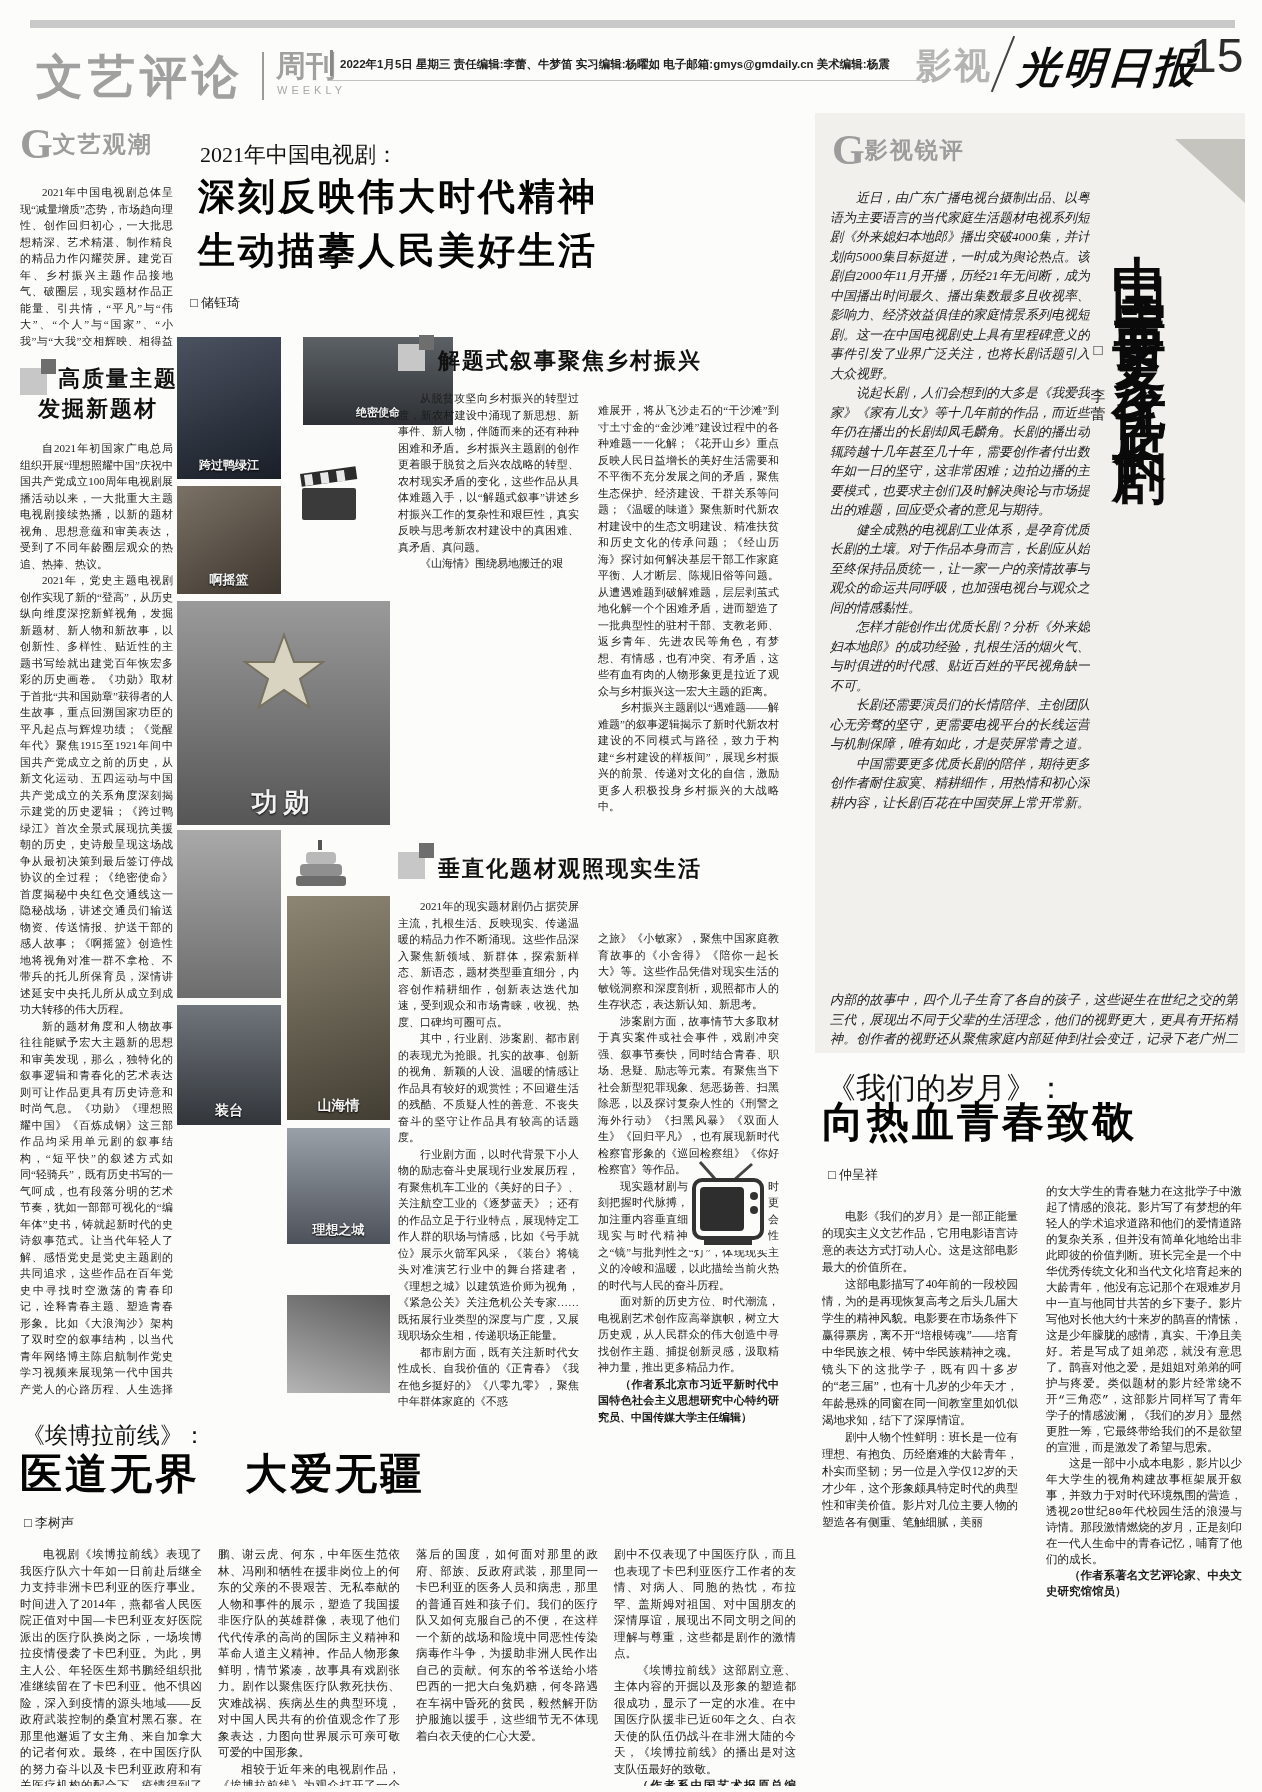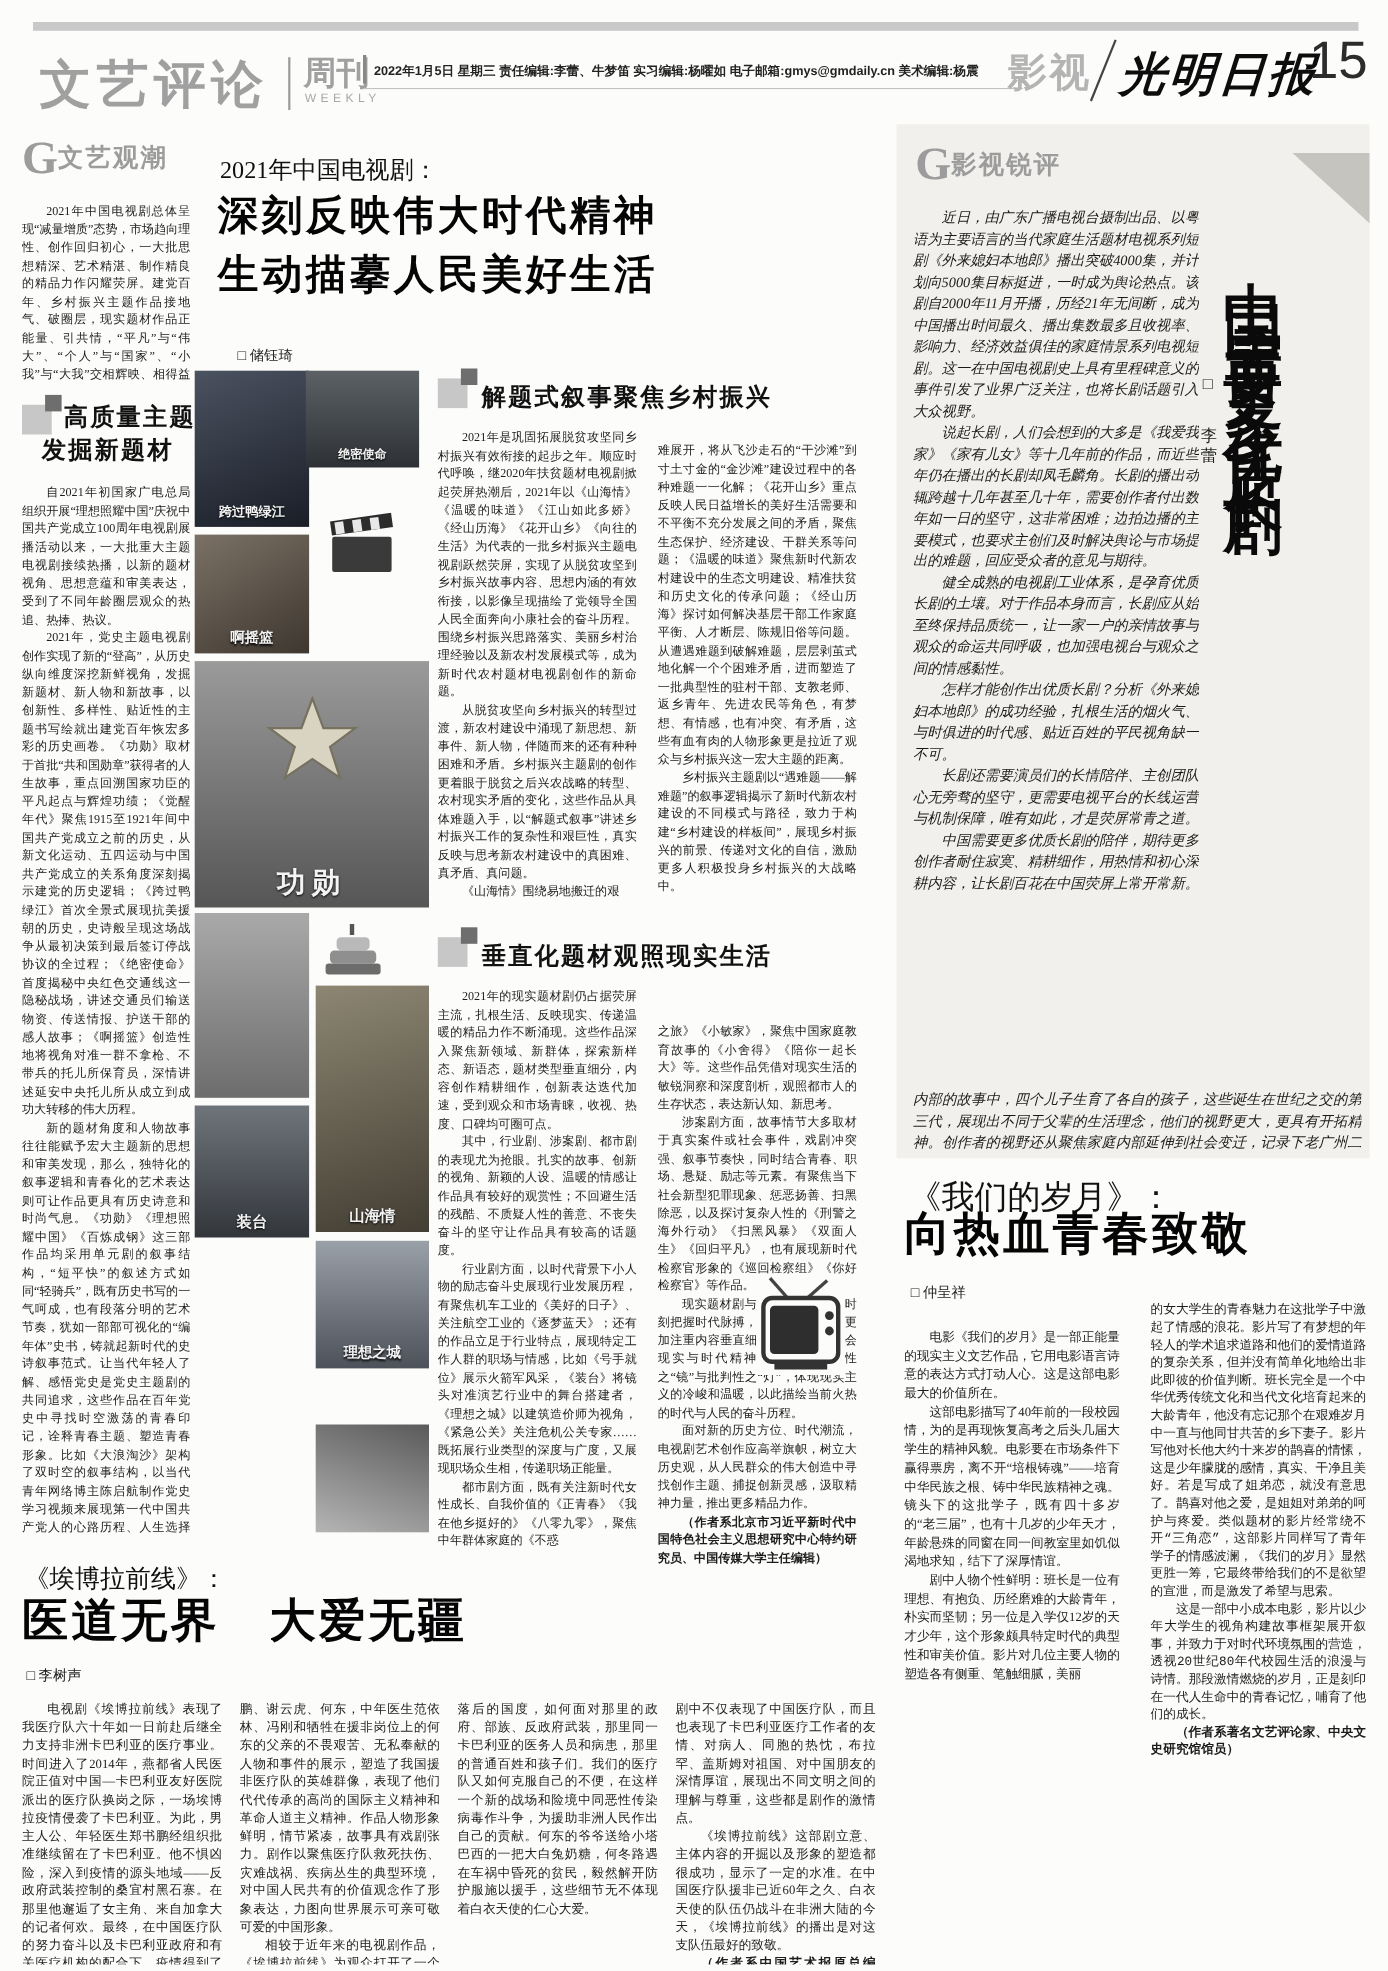--- a/index.html
+++ b/index.html
@@ -79,26 +79,26 @@
   <div class="col" style="left:20px;top:440px;width:153px;height:958px;">
     <p>自2021年初国家广电总局组织开展“理想照耀中国”庆祝中国共产党成立100周年电视剧展播活动以来，一大批重大主题电视剧接续热播，以新的题材视角、思想意蕴和审美表达，受到了不同年龄圈层观众的热追、热捧、热议。</p>
     <p>2021年，党史主题电视剧创作实现了新的“登高”，从历史纵向维度深挖新鲜视角，发掘新题材、新人物和新故事，以创新性、多样性、贴近性的主题书写绘就出建党百年恢宏多彩的历史画卷。《功勋》取材于首批“共和国勋章”获得者的人生故事，重点回溯国家功臣的平凡起点与辉煌功绩；《觉醒年代》聚焦1915至1921年间中国共产党成立之前的历史，从新文化运动、五四运动与中国共产党成立的关系角度深刻揭示建党的历史逻辑；《跨过鸭绿江》首次全景式展现抗美援朝的历史，史诗般呈现这场战争从最初决策到最后签订停战协议的全过程；《绝密使命》首度揭秘中央红色交通线这一隐秘战场，讲述交通员们输送物资、传送情报、护送干部的感人故事；《啊摇篮》创造性地将视角对准一群不拿枪、不带兵的托儿所保育员，深情讲述延安中央托儿所从成立到成功大转移的伟大历程。</p>
     <p>新的题材角度和人物故事往往能赋予宏大主题新的思想和审美发现，那么，独特化的叙事逻辑和青春化的艺术表达则可让作品更具有历史诗意和时尚气息。《功勋》《理想照耀中国》《百炼成钢》这三部作品均采用单元剧的叙事结构，“短平快”的叙述方式如同“轻骑兵”，既有历史书写的一气呵成，也有段落分明的艺术节奏，犹如一部部可视化的“编年体”史书，铸就起新时代的史诗叙事范式。让当代年轻人了解、感悟党史是党史主题剧的共同追求，这些作品在百年党史中寻找时空激荡的青春印记，诠释青春主题、塑造青春形象。比如《大浪淘沙》架构了双时空的叙事结构，以当代青年网络博主陈启航制作党史学习视频来展现第一代中国共产党人的心路历程、人生选择和命运走向，实现了当代青年与革命年代青年的“对望”。还有，《光荣与梦想》《中流击水》等剧中的党史人物都颇具青春气质，通过其生活与情感的细腻描摹，让历史人物回归“平凡”。“历史青春”映照着“当代青春”，极大增强了年轻观众的认知共振和情感共鸣。</p>
 
   </div>
 
   <div class="kicker" style="left:200px;top:140px;">2021年中国电视剧：</div>
   <div class="bighead" style="left:198px;top:172px;">深刻反映伟大时代精神</div>
   <div class="bighead" style="left:198px;top:226px;">生动描摹人民美好生活</div>
-  <div class="byline" style="left:216px;top:294px;margin-top:20px;">□ 储钰琦</div>
+  <div class="byline" style="left:190px;top:294px;">□ 储钰琦</div>
 
   <div class="poster" style="left:177px;top:337px;width:104px;height:142px;background:linear-gradient(160deg,#4b5260,#191e27);">
     <div class="pt" style="font-size:12px;">跨过鸭绿江</div>
   </div>
-  <div class="poster" style="left:278px;top:337px;width:103px;height:88px;background:linear-gradient(#5c6166,#2d3135);">
+  <div class="poster" style="left:303px;top:337px;width:103px;height:88px;background:linear-gradient(#5c6166,#2d3135);padding-left:47px;">
     <div class="pt" style="font-size:11px;">绝密使命</div>
   </div>
   <div class="abs" style="left:298px;top:466px;">
     <svg width="62" height="58" viewBox="0 0 62 58">
       <rect x="4" y="22" width="54" height="32" fill="#3a3a3a" rx="2"></rect>
       <rect x="2" y="8" width="56" height="13" fill="#2c2c2c" transform="rotate(-8 2 8)"></rect>
       <rect x="6" y="9" width="8" height="11" fill="#e8e8e8" transform="rotate(-8 6 9)"></rect>
       <rect x="22" y="7" width="8" height="11" fill="#e8e8e8" transform="rotate(-8 22 7)"></rect>
       <rect x="38" y="5" width="8" height="11" fill="#e8e8e8" transform="rotate(-8 38 5)"></rect>
     </svg>
@@ -130,21 +130,20 @@
     <div class="pt" style="font-size:14px;">装台</div>
   </div>
   <div class="poster" style="left:287px;top:1128px;width:103px;height:116px;background:linear-gradient(#9aa0a8,#4d525a);">
     <div class="pt" style="font-size:13px;">理想之城</div>
   </div>
   <div class="poster" style="left:287px;top:1295px;width:103px;height:98px;background:linear-gradient(20deg,#b5b5b5,#5a5a5a);"></div>
 
   <div class="shsq" style="left:398px;top:344px;"></div>
   <div class="stitle" style="left:438px;top:346px;">解题式叙事聚焦乡村振兴</div>
   <div class="col" style="left:398px;top:390px;width:181px;height:446px;">
-    <p>2021年是巩固拓展脱贫攻坚同乡村振兴有效衔接的起步之年。顺应时代呼唤，继2020年扶贫题材电视剧掀起荧屏热潮后，2021年以《山海情》《温暖的味道》《江山如此多娇》《经山历海》《花开山乡》《向往的生活》为代表的一批乡村振兴主题电视剧跃然荧屏，实现了从脱贫攻坚到乡村振兴故事内容、思想内涵的有效衔接，以影像呈现描绘了党领导全国人民全面奔向小康社会的奋斗历程。围绕乡村振兴思路落实、美丽乡村治理经验以及新农村发展模式等，成为新时代农村题材电视剧创作的新命题。</p>
     <p>从脱贫攻坚向乡村振兴的转型过渡，新农村建设中涌现了新思想、新事件、新人物，伴随而来的还有种种困难和矛盾。乡村振兴主题剧的创作更着眼于脱贫之后兴农战略的转型、农村现实矛盾的变化，这些作品从具体难题入手，以“解题式叙事”讲述乡村振兴工作的复杂性和艰巨性，真实反映与思考新农村建设中的真困难、真矛盾、真问题。</p>
     <p>《山海情》围绕易地搬迁的艰</p>
   </div>
   <div class="col" style="left:598px;top:390px;width:181px;height:446px;margin-top:12px;">
     <p class="cont">难展开，将从飞沙走石的“干沙滩”到寸土寸金的“金沙滩”建设过程中的各种难题一一化解；《花开山乡》重点反映人民日益增长的美好生活需要和不平衡不充分发展之间的矛盾，聚焦生态保护、经济建设、干群关系等问题；《温暖的味道》聚焦新时代新农村建设中的生态文明建设、精准扶贫和历史文化的传承问题；《经山历海》探讨如何解决基层干部工作家庭平衡、人才断层、陈规旧俗等问题。从遭遇难题到破解难题，层层剥茧式地化解一个个困难矛盾，进而塑造了一批典型性的驻村干部、支教老师、返乡青年、先进农民等角色，有梦想、有情感，也有冲突、有矛盾，这些有血有肉的人物形象更是拉近了观众与乡村振兴这一宏大主题的距离。</p>
     <p>乡村振兴主题剧以“遇难题——解难题”的叙事逻辑揭示了新时代新农村建设的不同模式与路径，致力于构建“乡村建设的样板间”，展现乡村振兴的前景、传递对文化的自信，激励更多人积极投身乡村振兴的大战略中。</p>
   </div>
 
   <div class="shsq" style="left:398px;top:852px;"></div>
   <div class="stitle" style="left:438px;top:854px;">垂直化题材观照现实生活</div>

